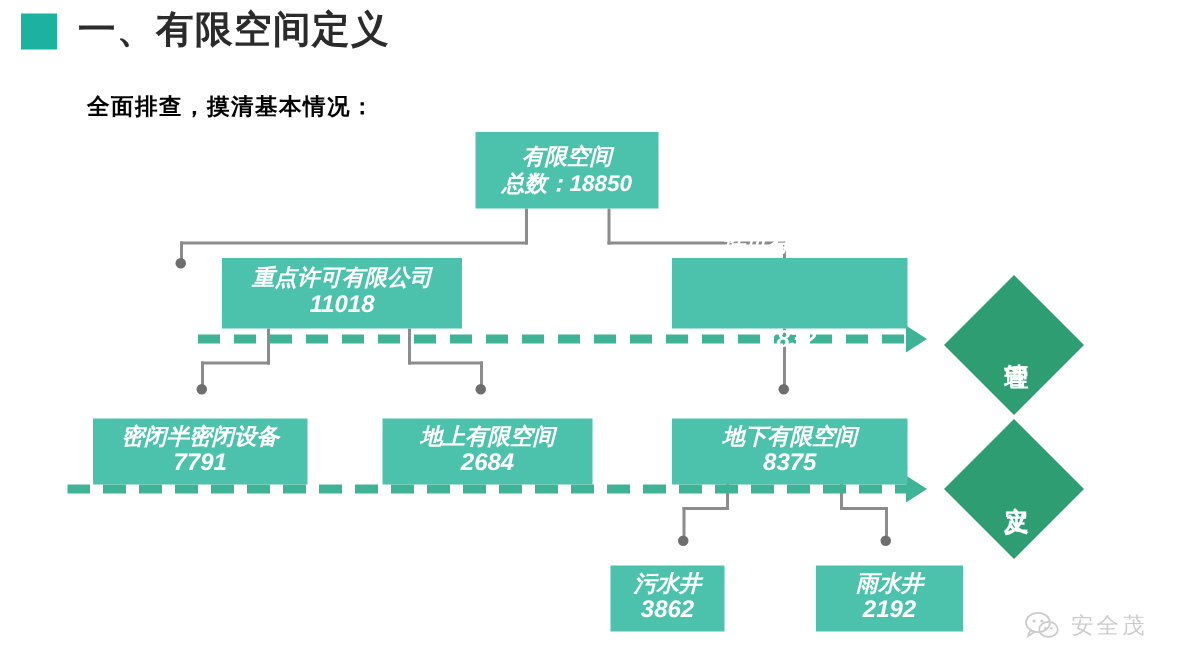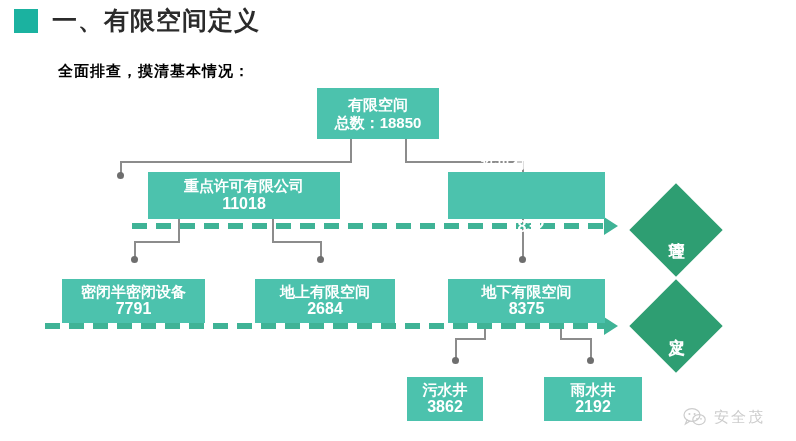--- a/index.html
+++ b/index.html
@@ -26,20 +26,21 @@
 
   
   .node{
     position:absolute;
     background:#4CC2AD;
     color:#ffffff;
     display:flex;flex-direction:column;align-items:center;justify-content:center;
     text-align:center;
     line-height:1.18;
     box-sizing:border-box;
+    font-style:italic;
   }
   .node .l1{font-size:15px;font-weight:bold;white-space:nowrap;}
   .node .l2{font-size:16px;font-weight:bold;white-space:nowrap;}
   .node.root .l1{font-size:15px;}
   .node.root .l2{font-size:15px;}
 
   
   .diamond{
     position:absolute;
     background:#2E9E72;
@@ -124,21 +125,21 @@
   </div>
   <div class="diamond" style="left:643px;top:293px;width:66px;height:66px;">
     <span class="dtxt">定义</span>
   </div>
 
   <div class="node root" style="left:317px;top:88px;width:122px;height:51px;">
     <span class="l1">有限空间</span>
     <span class="l2">总数：18850</span>
   </div>
 
-  <div class="node" style="left:148px;top:172px;width:192px;height:47px;">
+  <div class="node" style="left:148px;top:172px;width:160px;height:47px;">
     <span class="l1">重点许可有限公司</span>
     <span class="l2">11018</span>
   </div>
 
   <div class="node" style="left:448px;top:172px;width:157px;height:47px;gap:46px;">
     <span class="l1">许可有限公司</span>
     <span class="l2">7832</span>
   </div>
 
   <div class="node" style="left:62px;top:279px;width:143px;height:44px;">

